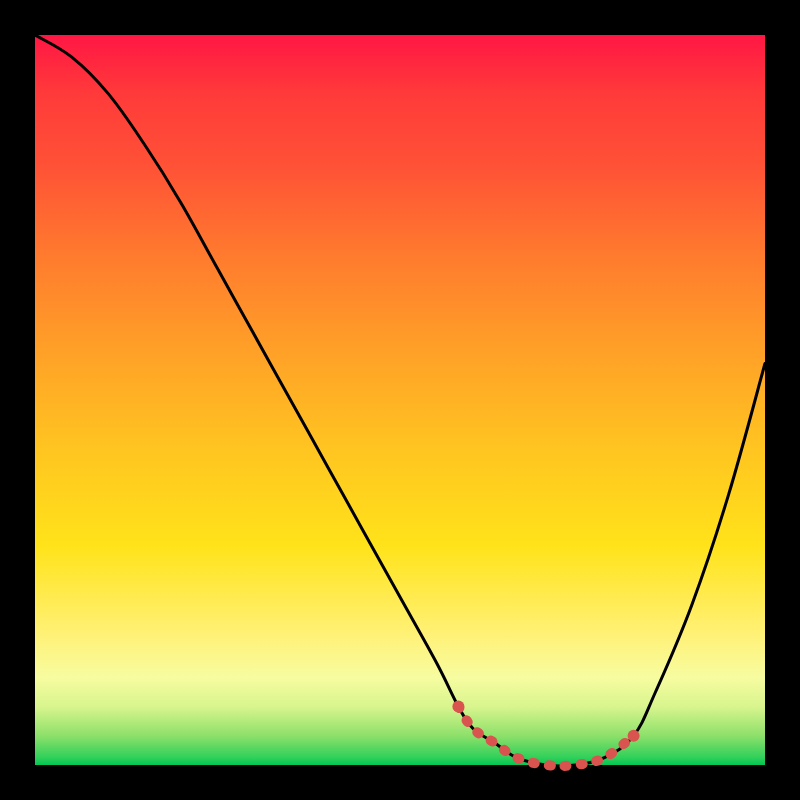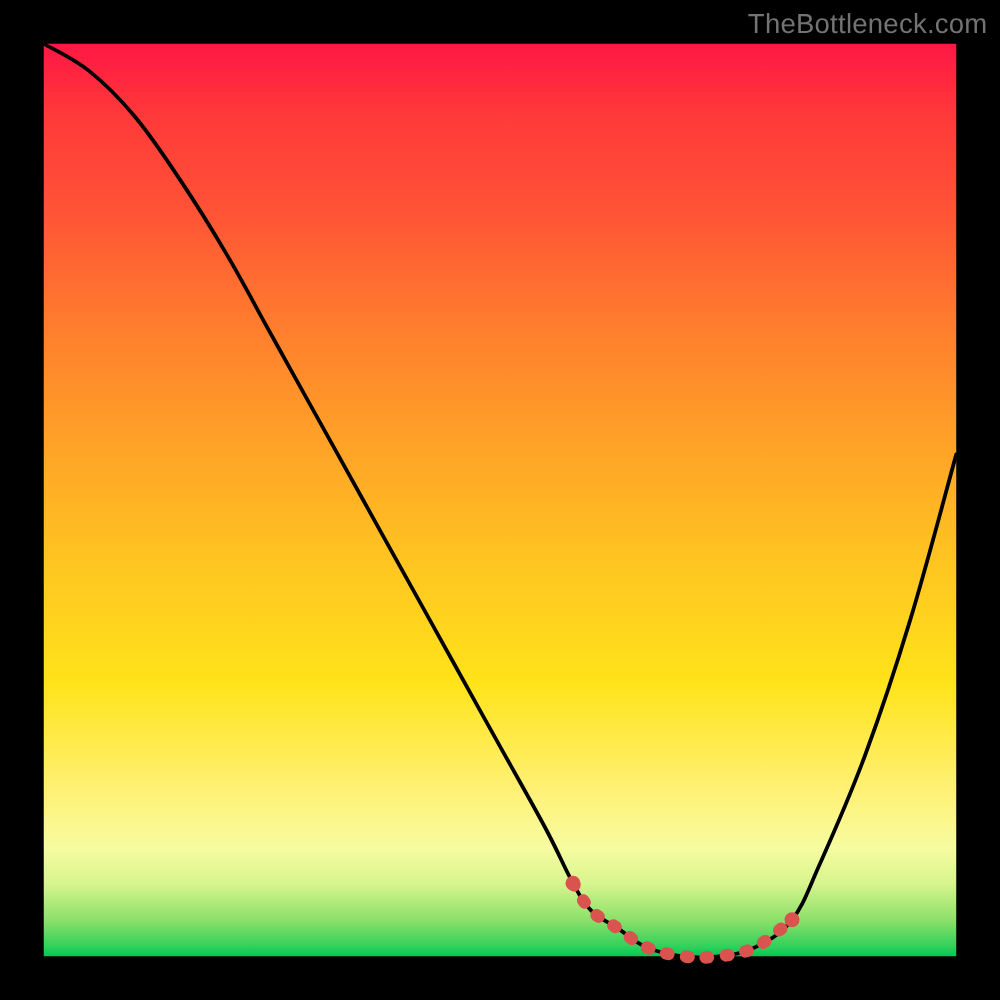--- a/index.html
+++ b/index.html
@@ -58,21 +58,20 @@
     width: 730px;
     height: 730px;
     overflow: visible;
   }
 </style>
 </head>
 <body>
 
 <div class="container">
 
-  <div class="watermark">TheBottleneck.com</div>
 
   <div class="plot-area">
     <svg class="curve" viewBox="0 0 730 730" preserveAspectRatio="none">
       <path id="main-curve-path" fill="none" stroke="#000000" stroke-width="3" stroke-linejoin="round" stroke-linecap="round" d="M 0.00 0.00 C 6.57 3.94, 23.36 11.39, 36.50 21.90 C 49.64 32.41, 59.86 42.63, 73.00 58.40 C 86.14 74.17, 96.36 89.79, 109.50 109.50 C 122.64 129.21, 132.86 145.56, 146.00 167.90 C 159.14 190.24, 169.36 209.95, 182.50 233.60 C 195.64 257.25, 205.86 275.65, 219.00 299.30 C 232.14 322.95, 242.36 341.35, 255.50 365.00 C 268.64 388.65, 278.86 407.05, 292.00 430.70 C 305.14 454.35, 315.36 472.75, 328.50 496.40 C 341.64 520.05, 351.86 538.45, 365.00 562.10 C 378.14 585.75, 390.99 608.09, 401.50 627.80 C 412.01 647.51, 416.83 659.77, 423.40 671.60 C 429.97 683.43, 431.43 686.93, 438.00 693.50 C 444.57 700.07, 452.02 702.84, 459.90 708.10 C 467.78 713.36, 472.60 718.76, 481.80 722.70 C 491.00 726.64, 500.49 728.69, 511.00 730.00 C 521.51 731.31, 529.69 731.31, 540.20 730.00 C 550.71 728.69, 558.89 727.96, 569.40 722.70 C 579.91 717.44, 589.40 712.63, 598.60 700.80 C 607.80 688.97, 609.99 680.65, 620.50 657.00 C 631.01 633.35, 643.86 604.88, 657.00 569.40 C 670.14 533.92, 680.36 503.26, 693.50 459.90 C 706.64 416.54, 723.43 352.15, 730.00 328.50"></path>
       <path id="highlight-curve-path" fill="none" stroke="#d9534f" stroke-width="10" stroke-linejoin="round" stroke-linecap="round" stroke-dasharray="2 14" d="M 423.40 671.60 C 426.03 675.54, 431.43 686.93, 438.00 693.50 C 444.57 700.07, 452.02 702.84, 459.90 708.10 C 467.78 713.36, 472.60 718.76, 481.80 722.70 C 491.00 726.64, 500.49 728.69, 511.00 730.00 C 521.51 731.31, 529.69 731.31, 540.20 730.00 C 550.71 728.69, 558.89 727.96, 569.40 722.70 C 579.91 717.44, 593.34 704.74, 598.60 700.80"></path>
       <g id="highlight-dots">
           <circle cx="423.40" cy="671.60" r="6" fill="#d9534f"></circle>
           <circle cx="598.60" cy="700.80" r="6" fill="#d9534f"></circle>
         </g>
     </svg>

